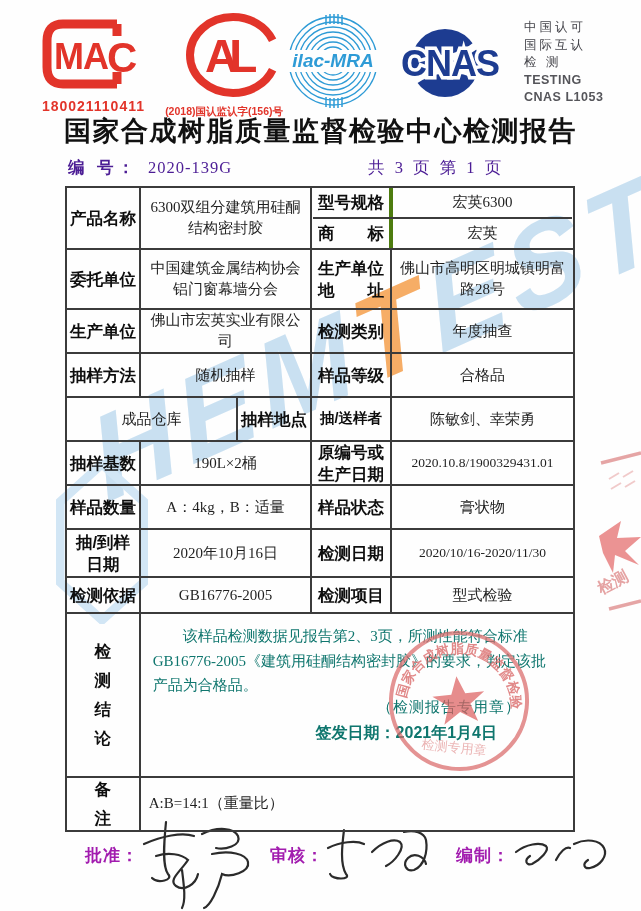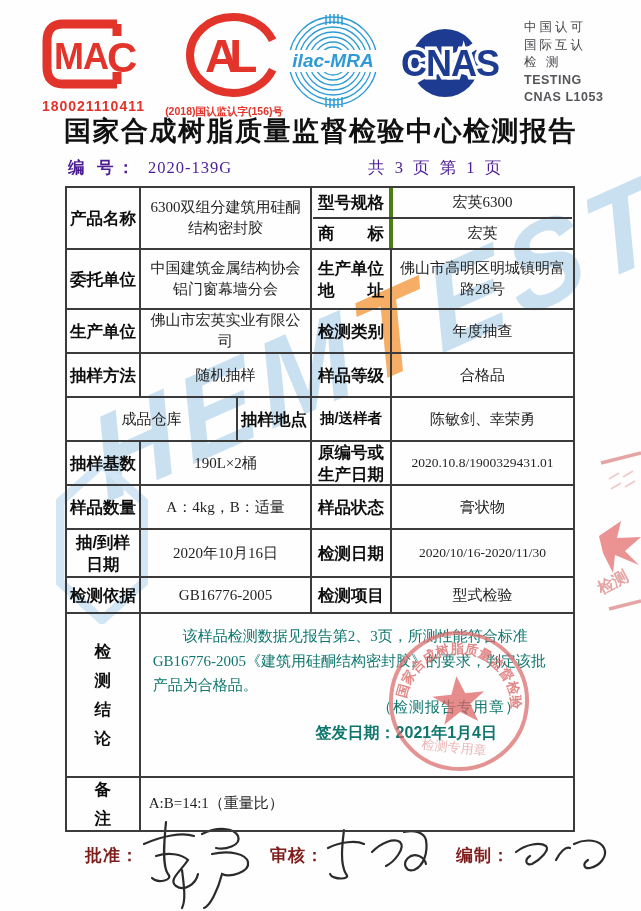--- a/index.html
+++ b/index.html
@@ -47,21 +47,21 @@
   .concl-cell { width:434px; height:138px; display:flex; flex-direction:column; align-items:stretch;
     font-family:"Liberation Serif",serif; font-size:15px; color:#0f766e; padding:10px 12px 8px 12px; }
   .concl-text { text-align:left; text-indent:2em; line-height:1.65; }
   .concl-foot { margin-top:auto; display:flex; flex-direction:column; align-items:flex-end; }
   .seal-note { font-size:15px; letter-spacing:1px; margin-right:40px; }
   .sign-date { font-size:16px; font-weight:bold; font-family:"Liberation Sans",sans-serif; margin-right:64px; margin-top:6px; }
   .remark-cell { width:434px; height:50px; justify-content:flex-start; text-align:left; padding-left:8px; }
   .lblcell { flex-direction:row; }
   
   .sigrow { position:absolute; left:0; top:812px; width:641px; height:99px; }
-  .siglabel { position:absolute; font-size:17px; font-weight:bold; color:#7f1d1d; letter-spacing:1px; }
+  .siglabel { position:absolute; font-size:17px; font-weight:bold; color:#a21caf; letter-spacing:1px; }
   .sig-svg { position:absolute; }
   
   .watermark { position:absolute; left:95px; top:395px; z-index:1; pointer-events:none;
     transform:rotate(-24deg) skewX(-8deg); transform-origin:0 50%;
     font-size:118px; font-weight:bold; font-style:italic; letter-spacing:8px;
     font-family:"Liberation Sans",sans-serif; white-space:nowrap; }
   .wm-blue { color:#c9e0f1; }
   .wm-orange { color:#f6ad66; }
   .wm-hex { position:absolute; left:56px; top:460px; z-index:1; pointer-events:none; }
   

